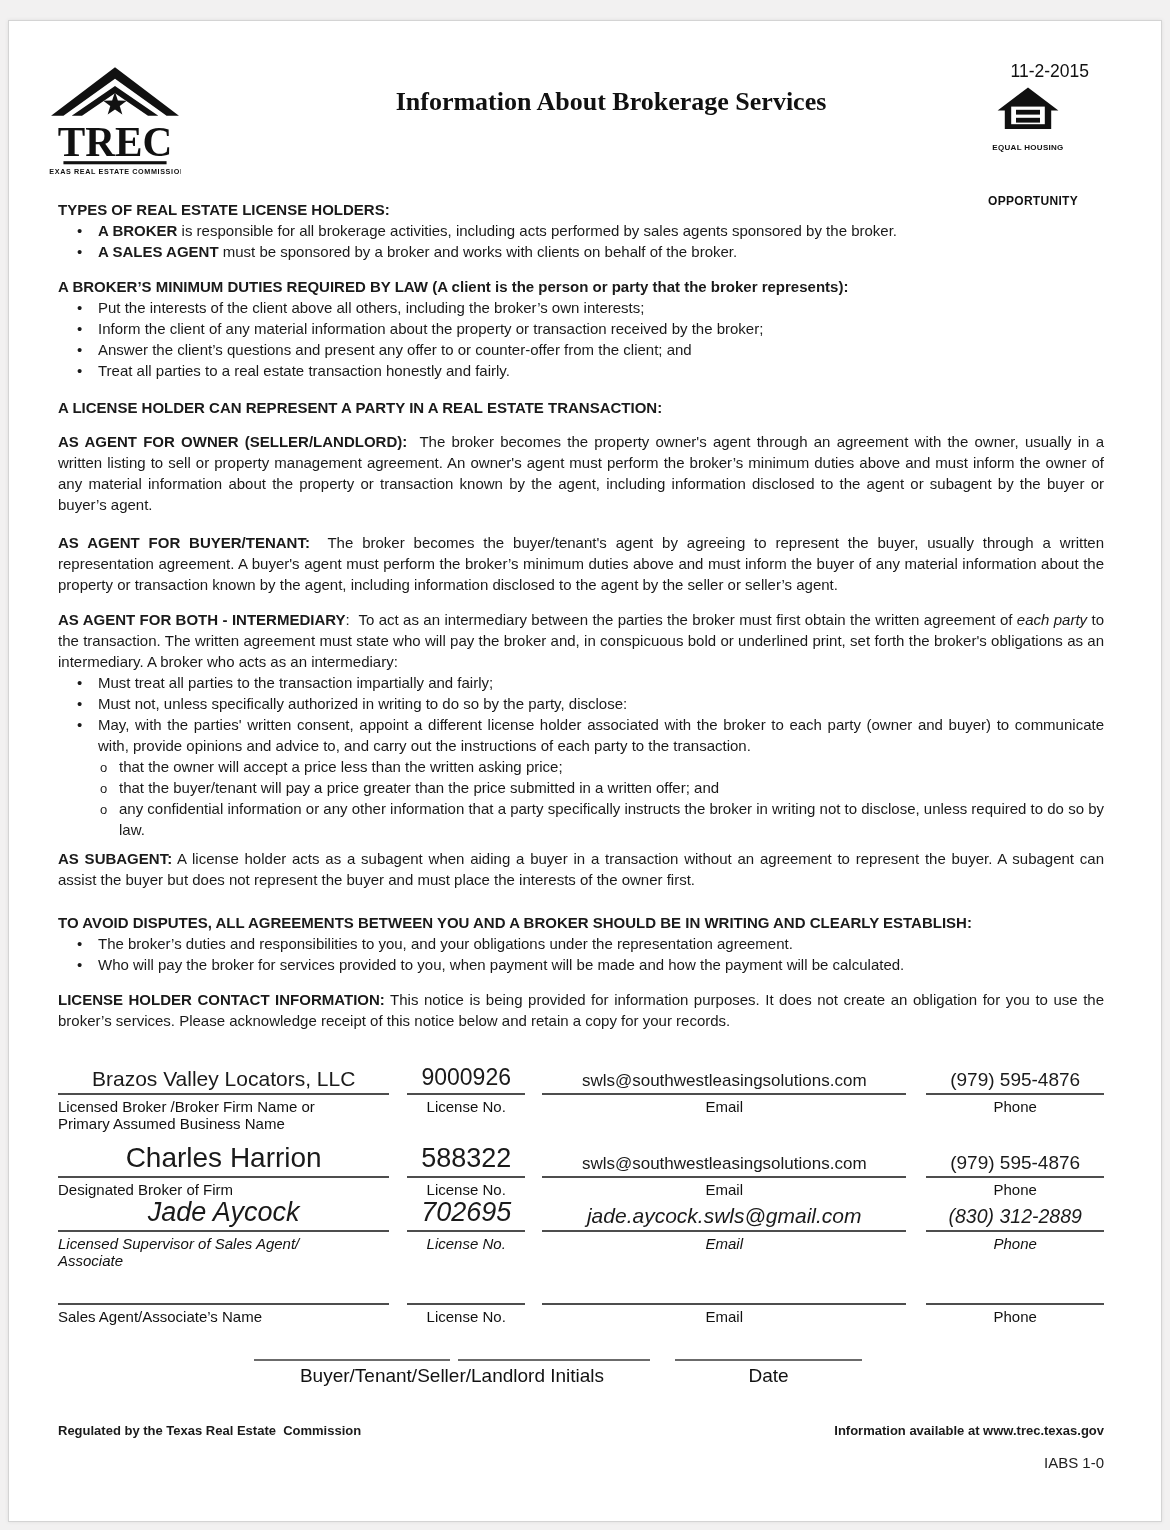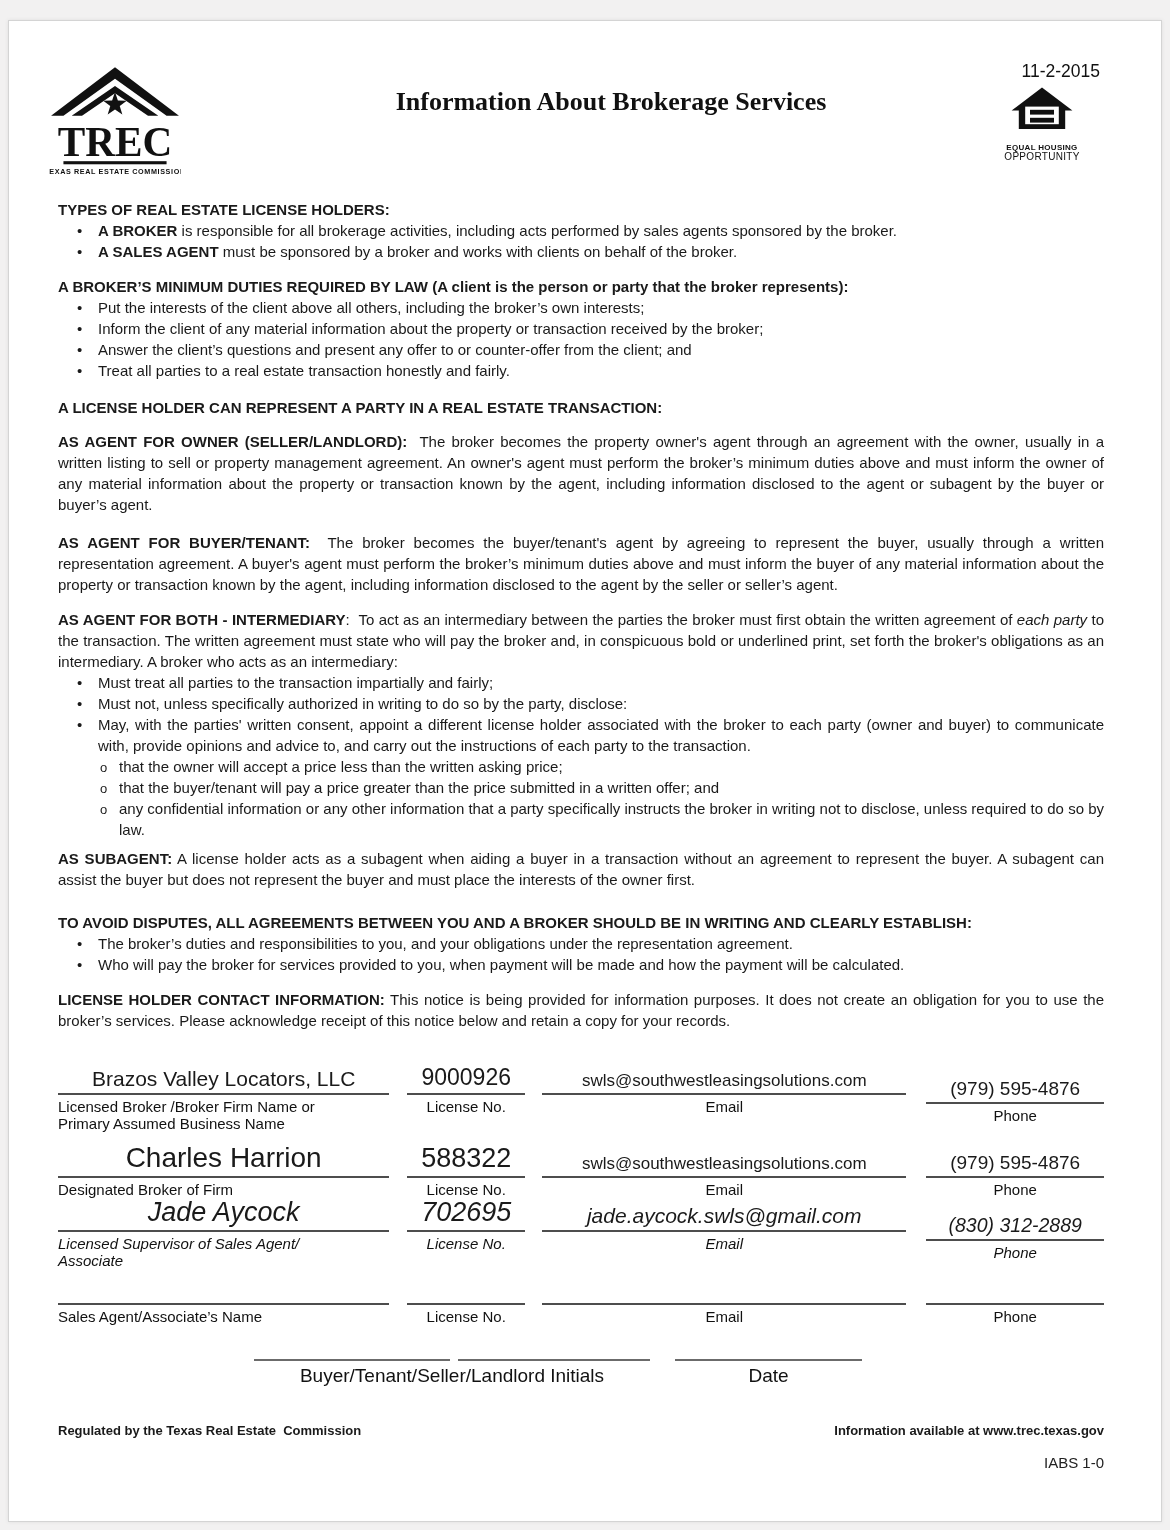--- a/index.html
+++ b/index.html
@@ -8,22 +8,22 @@
   .page {
     width:1154px; min-height:1502px; margin:20px auto 8px auto;
     background:#ffffff; border:1px solid #d4d4d4;
     box-shadow:0 0 4px rgba(0,0,0,0.08);
     padding:0 57px 0 49px; position:relative;
   }
 
   
   .header { position:relative; height:178px; }
   .trec-logo { position:absolute; left:-9px; top:44px; width:132px; height:114px; }
-  .date { position:absolute; right:4px; top:40px; font-size:17.5px; color:#111; }
-  .eho { position:absolute; right:22px; top:66px; width:80px; text-align:center; }
+  .date { position:absolute; right:15px; top:40px; font-size:17.5px; color:#111; }
+  .eho { position:absolute; right:36px; top:66px; width:80px; text-align:center; }
   .title-block { position:absolute; left:170px; right:110px; top:66px; text-align:center; }
   .doc-title { font-family:"Liberation Serif", serif; font-weight:bold; font-size:26px; color:#111; }
   .doc-subtitle { font-style:italic; font-size:17.5px; line-height:24px; margin-top:5px; color:#111; }
 
   
   .bodytext { font-size:15px; line-height:21px; }
   .sect-heading { font-weight:bold; }
   .para { text-align:justify; }
   b.inline { font-weight:bold; }
   ul.blt { list-style:none; }
@@ -35,21 +35,21 @@
   .mt14 { margin-top:14px; } .mt16 { margin-top:16px; } .mt13 { margin-top:13px; }
   .mt17 { margin-top:17px; } .mt8 { margin-top:8px; } .mt22 { margin-top:22px; }
 
   
   .contact-table { margin-top:30px; }
   .crow { display:flex; }
   .ccell { display:flex; flex-direction:column; }
   .c1 { width:332px; }
   .c2 { width:118px; margin-left:18px; }
   .c3 { width:365px; margin-left:17px; }
-  .c4 { width:178px; margin-left:20px;justify-content:center; }
+  .c4 { width:178px; margin-left:20px; }
   .cval {
     height:34px; display:flex; align-items:flex-end; justify-content:center;
     border-bottom:2px solid #4d4d4d; padding-bottom:2px; white-space:nowrap;
   }
   .clabel { font-size:15px; line-height:17px; margin-top:3px; text-align:center; color:#111; }
   .c1 .clabel { text-align:left; max-width:292px; }
   .r1 .c1 .cval { font-size:21px; }
   .r1 .c2 .cval { font-size:23px; }
   .r1 .c3 .cval { font-size:17px; }
   .r1 .c4 .cval { font-size:19px; }
@@ -102,21 +102,21 @@
     </div>
 
     <div class="eho">
       <svg width="64" height="52" viewBox="0 0 80 64" xmlns="http://www.w3.org/2000/svg">
         <path d="M40,0 L78,29 L69,29 L69,52 L11,52 L11,29 L2,29 Z" fill="#111"></path>
         <rect x="19" y="24" width="42" height="22" fill="#fff"></rect>
         <rect x="25" y="28" width="30" height="6" fill="#111"></rect>
         <rect x="25" y="38" width="30" height="6" fill="#111"></rect>
       </svg>
       <div style="font-weight:bold; font-size:8px; letter-spacing:0.3px; line-height:9px; color:#111;">EQUAL HOUSING</div>
-      <div style="font-weight:normal; font-size:10px; letter-spacing:0.3px; line-height:10px; color:#111;">OPPORTUNITY</div>
+      <div style="font-weight:bold; font-size:12px; letter-spacing:0.3px; line-height:10px; color:#111;margin-top:44px;">OPPORTUNITY</div>
     </div>
   </div>
 
   <div class="bodytext">
 
     <div class="sect-heading">TYPES OF REAL ESTATE LICENSE HOLDERS:</div>
     <ul class="blt">
       <li><b class="inline">A BROKER</b><span> is responsible for all brokerage activities, including acts performed by sales agents sponsored by the broker.</span></li>
       <li><b class="inline">A SALES AGENT</b><span> must be sponsored by a broker and works with clients on behalf of the broker.</span></li>
     </ul>

